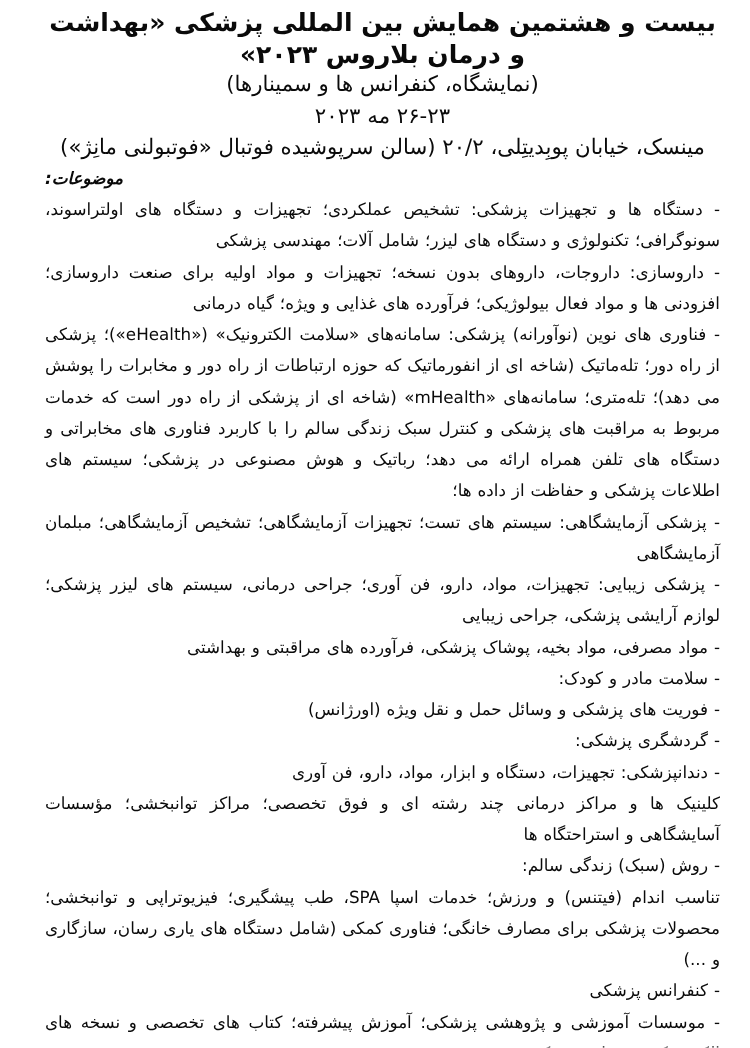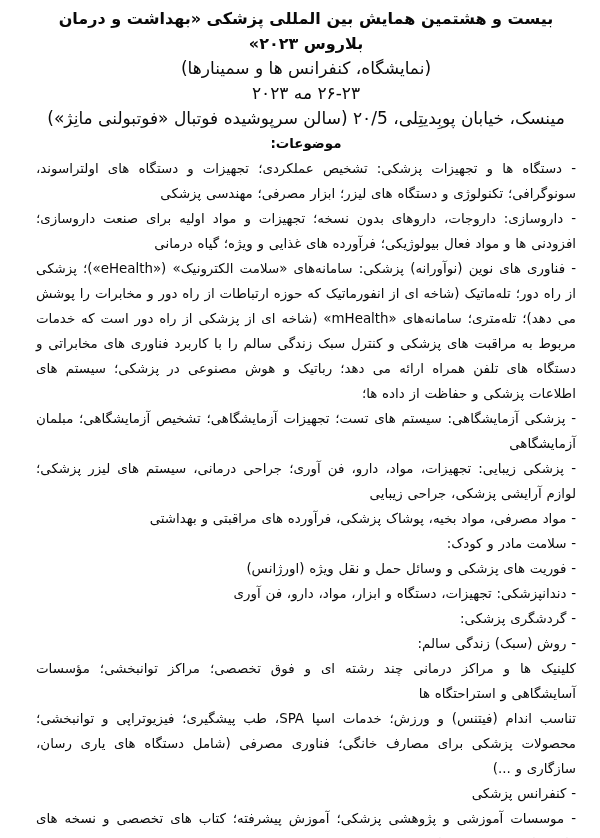--- a/index.html
+++ b/index.html
@@ -22,61 +22,62 @@
     color: #0a0a0a;
     font-family: "DejaVu Sans", sans-serif;
     font-size: 13.4px;
     line-height: 25px;
   }
   .doc-header {
     text-align: center;
   }
   .doc-title {
     font-weight: bold;
-    font-size: 16px;
+    font-size: 20px;
   }
   .doc-subline {
     font-weight: normal;
     font-size: 17px;
   }
   .topics-heading {
     font-weight: bold;
-    text-align: center;
+    text-align: left;
+    font-style: italic;
   }
   p.topic {
     margin: 0;
     padding: 0;
     text-align: justify;
     text-align-last: start;
     word-spacing: 0.5px;
   }
 </style>
 </head>
 <body>
 
 <div class="page">
 
   <div class="doc-header">
     <div class="doc-title">بیست و هشتمین همایش بین المللی پزشکی «بهداشت و درمان بلاروس ۲۰۲۳»</div>
     <div class="doc-subline">(نمایشگاه، کنفرانس ها و سمینارها)</div>
     <div class="doc-subline">۲۶-۲۳ مه ۲۰۲۳</div>
-    <div class="doc-subline">مینسک، خیابان پوبِدیتِلی، ۲۰/5 (سالن سرپوشیده فوتبال «فوتبولنی مانِژ»)</div>
+    <div class="doc-subline">مینسک، خیابان پوبِدیتِلی، ۲۰/۲ (سالن سرپوشیده فوتبال «فوتبولنی مانِژ»)</div>
   </div>
 
   <div class="topics-heading">موضوعات:</div>
 
-  <p class="topic">- دستگاه ها و تجهیزات پزشکی: تشخیص عملکردی؛  تجهیزات و دستگاه های اولتراسوند، سونوگرافی؛ تکنولوژی و دستگاه های لیزر؛ ابزار مصرفی؛ مهندسی پزشکی</p>
+  <p class="topic">- دستگاه ها و تجهیزات پزشکی: تشخیص عملکردی؛  تجهیزات و دستگاه های اولتراسوند، سونوگرافی؛ تکنولوژی و دستگاه های لیزر؛ شامل آلات؛ مهندسی پزشکی</p>
   <p class="topic">- داروسازی: داروجات، داروهای بدون نسخه؛ تجهیزات و مواد اولیه برای صنعت داروسازی؛ افزودنی ها و مواد فعال بیولوژیکی؛ فرآورده های غذایی و ویژه؛ گیاه درمانی</p>
   <p class="topic">- فناوری های نوین (نوآورانه) پزشکی:  سامانه‌های «سلامت الکترونیک» («eHealth»)؛ پزشکی از راه دور؛ تله‌ماتیک (شاخه ای از انفورماتیک که حوزه ارتباطات از راه دور و مخابرات را پوشش می دهد)؛ تله‌متری؛ سامانه‌های «mHealth» (شاخه ای از پزشکی از راه دور است که خدمات مربوط به مراقبت های پزشکی و کنترل سبک زندگی سالم را با کاربرد فناوری های مخابراتی و دستگاه های تلفن همراه ارائه می دهد؛ رباتیک و هوش مصنوعی در پزشکی؛ سیستم های اطلاعات پزشکی و حفاظت از داده ها؛</p>
   <p class="topic">- پزشکی آزمایشگاهی: سیستم های تست؛ تجهیزات آزمایشگاهی؛ تشخیص آزمایشگاهی؛ مبلمان آزمایشگاهی</p>
   <p class="topic">- پزشکی زیبایی: تجهیزات، مواد، دارو، فن آوری؛ جراحی درمانی، سیستم های لیزر پزشکی؛ لوازم آرایشی پزشکی، جراحی زیبایی</p>
   <p class="topic">- مواد مصرفی، مواد بخیه، پوشاک پزشکی، فرآورده های مراقبتی و بهداشتی</p>
   <p class="topic">- سلامت مادر و کودک:</p>
   <p class="topic">- فوریت های پزشکی و وسائل حمل و نقل ویژه (اورژانس)</p>
+  <p class="topic">- گردشگری پزشکی:</p>
   <p class="topic">- دندانپزشکی: تجهیزات، دستگاه و ابزار، مواد، دارو، فن آوری</p>
-  <p class="topic">- گردشگری پزشکی:</p>
+  <p class="topic">کلینیک ها و مراکز درمانی چند رشته ای و فوق تخصصی؛ مراکز توانبخشی؛ مؤسسات آسایشگاهی و استراحتگاه ها</p>
   <p class="topic">- روش (سبک) زندگی سالم:</p>
-  <p class="topic">کلینیک ها و مراکز درمانی چند رشته ای و فوق تخصصی؛ مراکز توانبخشی؛ مؤسسات آسایشگاهی و استراحتگاه ها</p>
-  <p class="topic">تناسب اندام (فیتنس) و ورزش؛ خدمات اسپا SPA، طب پیشگیری؛ فیزیوتراپی و توانبخشی؛ محصولات پزشکی برای مصارف خانگی؛ فناوری مصرفی (شامل دستگاه های یاری رسان، سازگاری و ...)</p>
+  <p class="topic">تناسب اندام (فیتنس) و ورزش؛ خدمات اسپا SPA، طب پیشگیری؛ فیزیوتراپی و توانبخشی؛ محصولات پزشکی برای مصارف خانگی؛ فناوری کمکی (شامل دستگاه های یاری رسان، سازگاری و ...)</p>
   <p class="topic">- کنفرانس پزشکی</p>
   <p class="topic">- موسسات آموزشی و پژوهشی پزشکی؛ آموزش پیشرفته؛ کتاب های تخصصی و نسخه های الکترونیکی نشریات پزشکی.</p>
 
 </div>
 
 </body></html>

